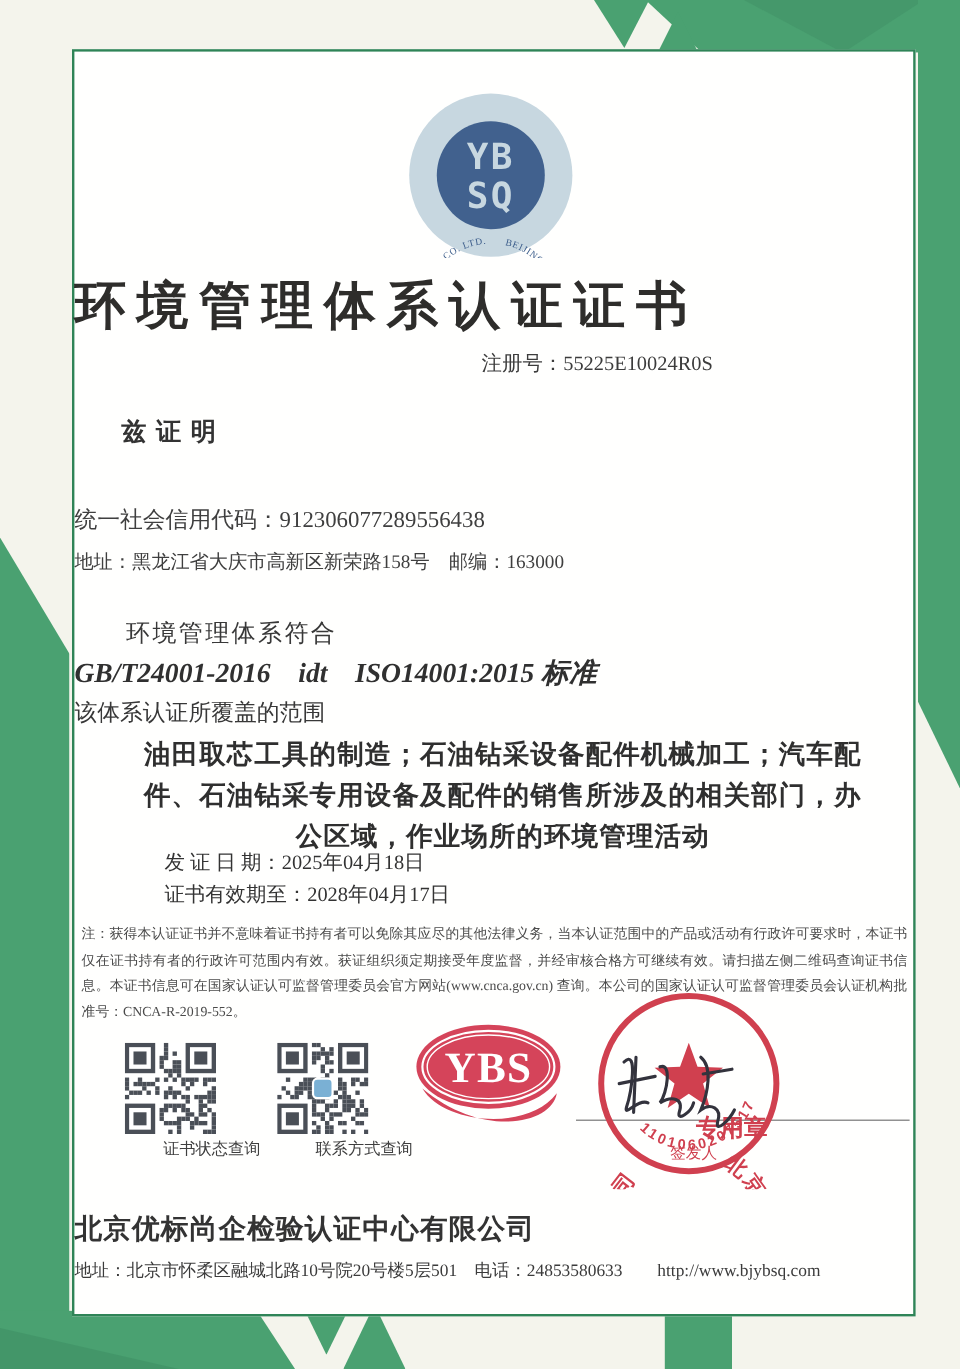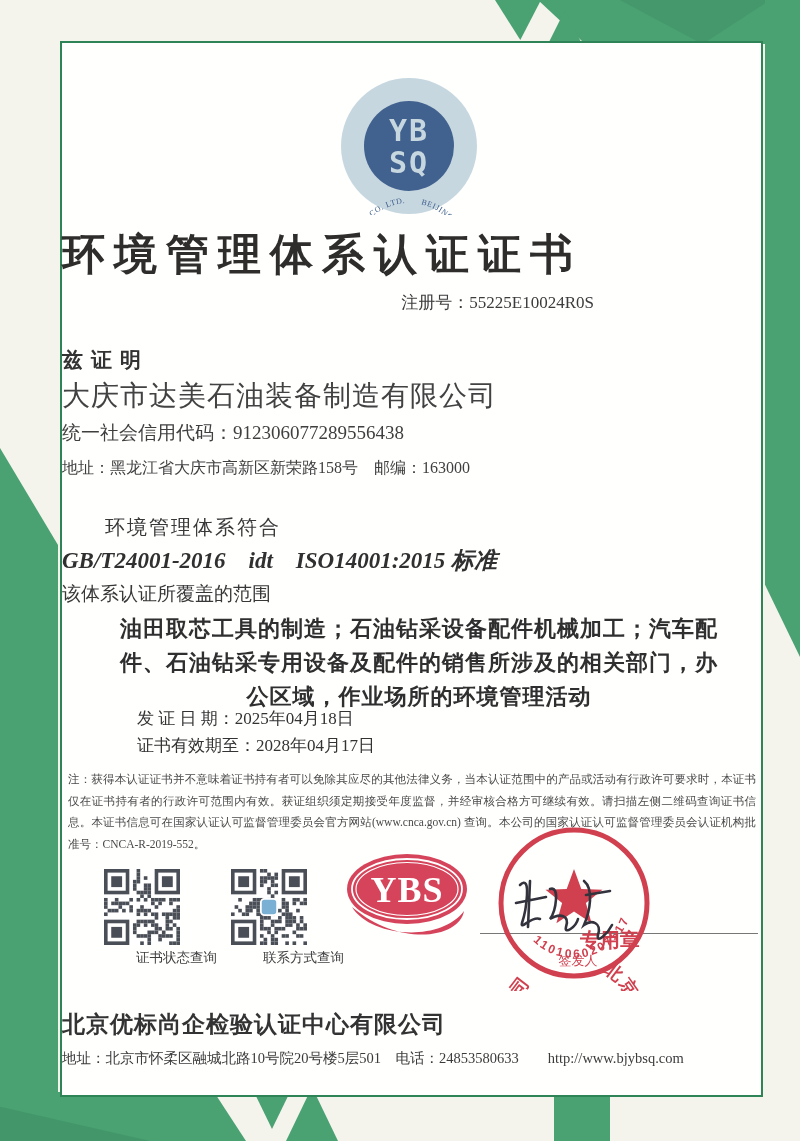--- a/index.html
+++ b/index.html
@@ -6,21 +6,21 @@
   .canvas{position:relative;width:800px;height:1141px;background:#f4f4ec;overflow:hidden;
           font-family:"Liberation Serif",serif;color:#3a3a3a;}
   .deco{position:absolute;}
   .page{position:absolute;left:60px;top:41px;width:703px;height:1056px;box-sizing:border-box;
         background:#fffffe;border:2px solid #2f8457;}
   .abs{position:absolute;}
   .ctr{left:0;right:0;}
   .cert-title{top:183px;font-family:"Liberation Sans",sans-serif;font-weight:700;
               font-size:43px;letter-spacing:9px;color:#2e2d2b;white-space:nowrap;}
   .reg-line{top:248px;left:0;right:167px;text-align:right;font-size:17px;color:#3c3c3c;}
-  .certify{top:303px;font-size:21px;font-weight:700;letter-spacing:8px;color:#333;}
+  .certify{top:303px;font-size:21px;font-weight:700;letter-spacing:8px;color:#333;padding-left:39px;}
   .company{top:334px;font-size:28px;color:#424242;letter-spacing:1px;}
   .credit{top:377px;font-size:19px;color:#3f3f3f;}
   .addr{top:415px;font-size:16px;color:#3f3f3f;}
   .conform{top:471px;font-size:20px;letter-spacing:2px;color:#383838;padding-left:43px;}
   .standard{top:502px;font-size:23px;font-weight:700;color:#303030;font-style:italic;}
   .scope-title{top:538px;font-size:19px;color:#383838;}
   .scope{top:569px;left:55px;right:40px;text-align:center;font-size:22px;font-weight:700;
          line-height:34px;color:#2f2f2f;letter-spacing:1px;}
   .issue-date{top:664px;left:75px;font-size:17px;color:#333;}
   .valid-until{top:691px;left:75px;font-size:17px;color:#333;}
@@ -73,21 +73,20 @@
       </text>
       <circle cx="69" cy="69" r="45" fill="#41618e"></circle>
       <text x="69" y="64" text-anchor="middle" font-family="DejaVu Sans Mono, monospace" font-weight="700" font-size="30" letter-spacing="2" fill="#c7d7e0">YB</text>
       <text x="69" y="96" text-anchor="middle" font-family="DejaVu Sans Mono, monospace" font-weight="700" font-size="30" letter-spacing="2" fill="#c7d7e0">SQ</text>
     </svg>
 
     <div class="abs ctr cert-title">环境管理体系认证证书</div>
     <div class="abs reg-line">注册号：55225E10024R0S</div>
 
     <div class="abs ctr certify">兹证明</div>
-    <div class="abs ctr company">大庆市达美石油装备制造有限公司</div>
     <div class="abs ctr credit">统一社会信用代码：912306077289556438</div>
     <div class="abs ctr addr">地址：黑龙江省大庆市高新区新荣路158号　邮编：163000</div>
 
     <div class="abs ctr conform">环境管理体系符合</div>
     <div class="abs ctr standard">GB/T24001-2016　idt　ISO14001:2015 标准</div>
     <div class="abs ctr scope-title">该体系认证所覆盖的范围</div>
     <div class="abs scope">油田取芯工具的制造；石油钻采设备配件机械加工；汽车配件、石油钻采专用设备及配件的销售所涉及的相关部门，办公区域，作业场所的环境管理活动</div>
 
     <div class="abs issue-date">发 证 日 期：2025年04月18日</div>
     <div class="abs valid-until">证书有效期至：2028年04月17日</div>

